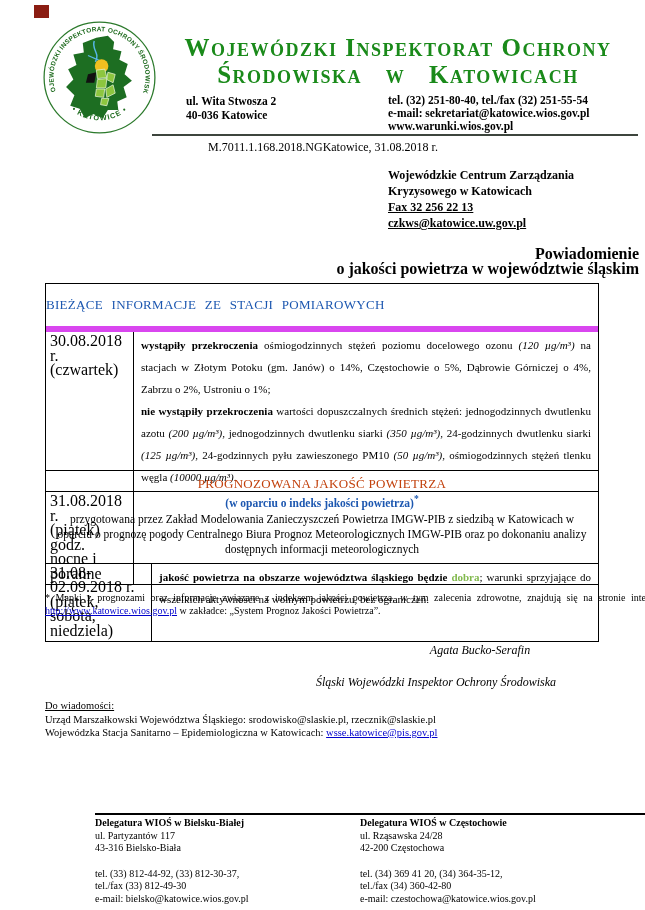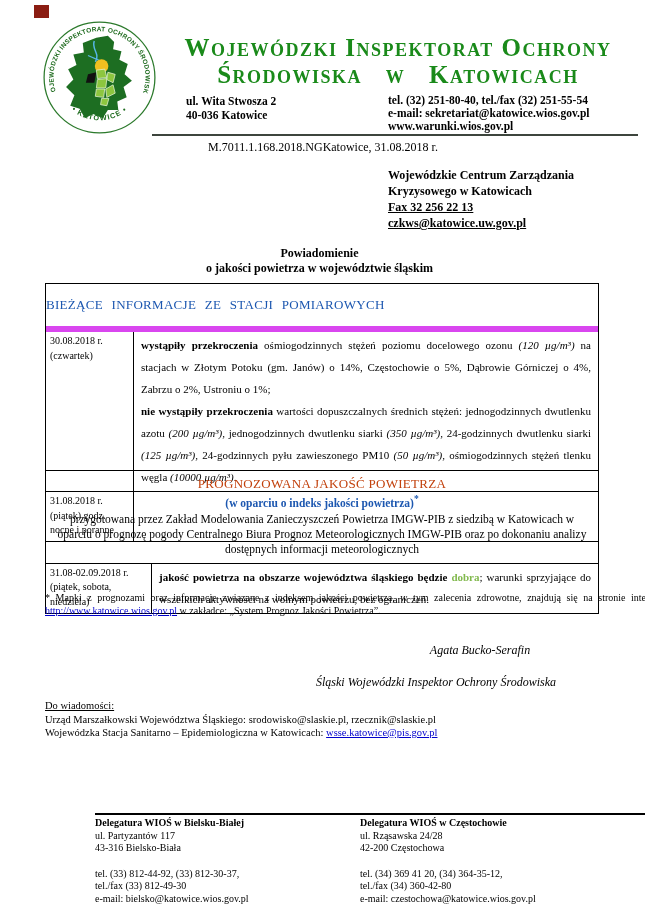--- a/index.html
+++ b/index.html
@@ -20,31 +20,31 @@
   .addr { position:absolute; left:186px; top:94px; font-weight:bold; font-size:11.5px; line-height:14px; }
   .contact { position:absolute; left:388px; top:94px; font-weight:bold; font-size:11.5px; line-height:13px; }
   .header-rule { position:absolute; left:152px; top:134px; width:486px; border-top:2px solid #3d453d; }
 
   .ref-row { position:absolute; left:45px; top:140px; width:556px; font-size:12px;
     display:flex; justify-content:center; }
 
   .recipient { position:absolute; left:388px; top:167px; font-weight:bold; font-size:12px; line-height:16px; }
   .uline { text-decoration:underline; }
 
-  .doc-title { position:absolute; left:0; top:246px; width:639px; text-align:center;
-    font-weight:bold; font-size:12px; line-height:15px; }
+  .doc-title { position:absolute; left:0; top:246px; width:639px; text-align:right;
+    font-weight:bold; font-size:16px; line-height:15px; }
 
   .tbl { position:absolute; left:45px; width:554px; border:1.5px solid #000; box-sizing:border-box; }
   .tbl1 { top:283px; }
   .tbl1-header { border-bottom:6px solid #d946ef; color:#1c57b0; font-weight:normal;
     font-size:13px; padding:13px 0; letter-spacing:0.3px; word-spacing:5px; }
   .trow { display:grid; grid-template-columns:88px 1fr; }
   .trow + .trow { border-top:1px solid #000; }
   .trow2 { grid-template-columns:106px 1fr; border-top:1px solid #000; }
-  .tcell-date { border-right:1px solid #000; padding:2px 4px 3px; font-size:10px; line-height:14.5px; white-space:pre-line; }
+  .tcell-date { border-right:1px solid #000; padding:2px 4px 3px; font-size:16px; line-height:14.5px; white-space:pre-line; }
   .tcell-content { padding:2px 7px 3px; font-size:11px; line-height:22px; text-align:justify; }
 
   .tbl2 { top:470px; }
   .tbl2-head { padding:5px 8px 6px; text-align:center; }
   .tbl2-title { color:#c2410c; font-weight:normal; font-size:13px; line-height:16px; letter-spacing:0.3px; }
   .tbl2-sub { color:#1c57b0; font-weight:bold; font-size:11.5px; line-height:14px; }
   .tbl2-note { font-size:11.5px; line-height:15px; margin-top:2px; }
 
   .footnote { position:absolute; left:45px; top:591px; width:636px; font-size:10px; line-height:13px; text-align:justify; }
 

